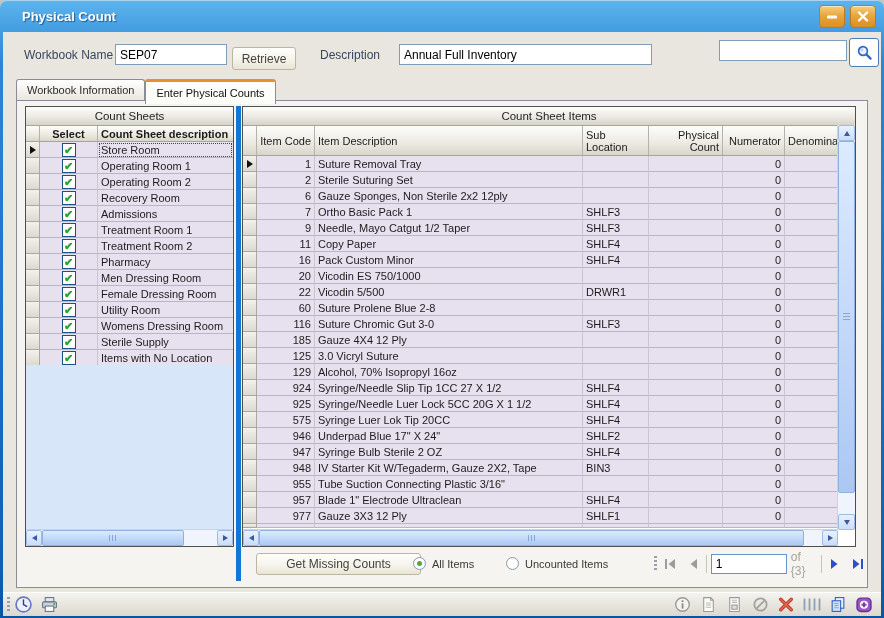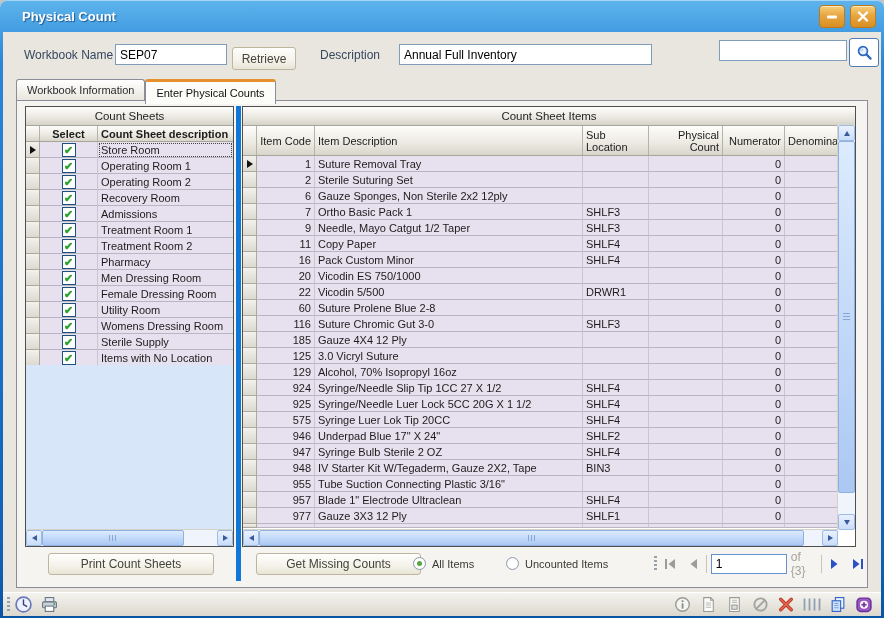--- a/index.html
+++ b/index.html
@@ -491,21 +491,20 @@
           <div class="sb-thumb" style="width:545px;">
               <div class="grip-h"></div>
             </div>
           <div style="flex:1;"></div>
           <div class="sb-btn" style="width:16px;">
               <div class="tri-r"></div>
             </div>
         </div>
       </div>
 
-      <button class="xp-btn" style="left:31px;top:452px;width:166px;height:22px;">Print Count Sheets</button>
       <button class="xp-btn" style="left:239px;top:452px;width:165px;height:22px;">Get Missing Counts</button>
 
       <div style="position:absolute;left:396px;top:456px;display:flex;align-items:center;gap:6px;">
         <div class="radio">
             <div class="dot"></div>
           </div>
         <span style="color:#3a3a34;">All Items</span>
       </div>
       <div style="position:absolute;left:489px;top:456px;display:flex;align-items:center;gap:6px;">
         <div class="radio"></div>

